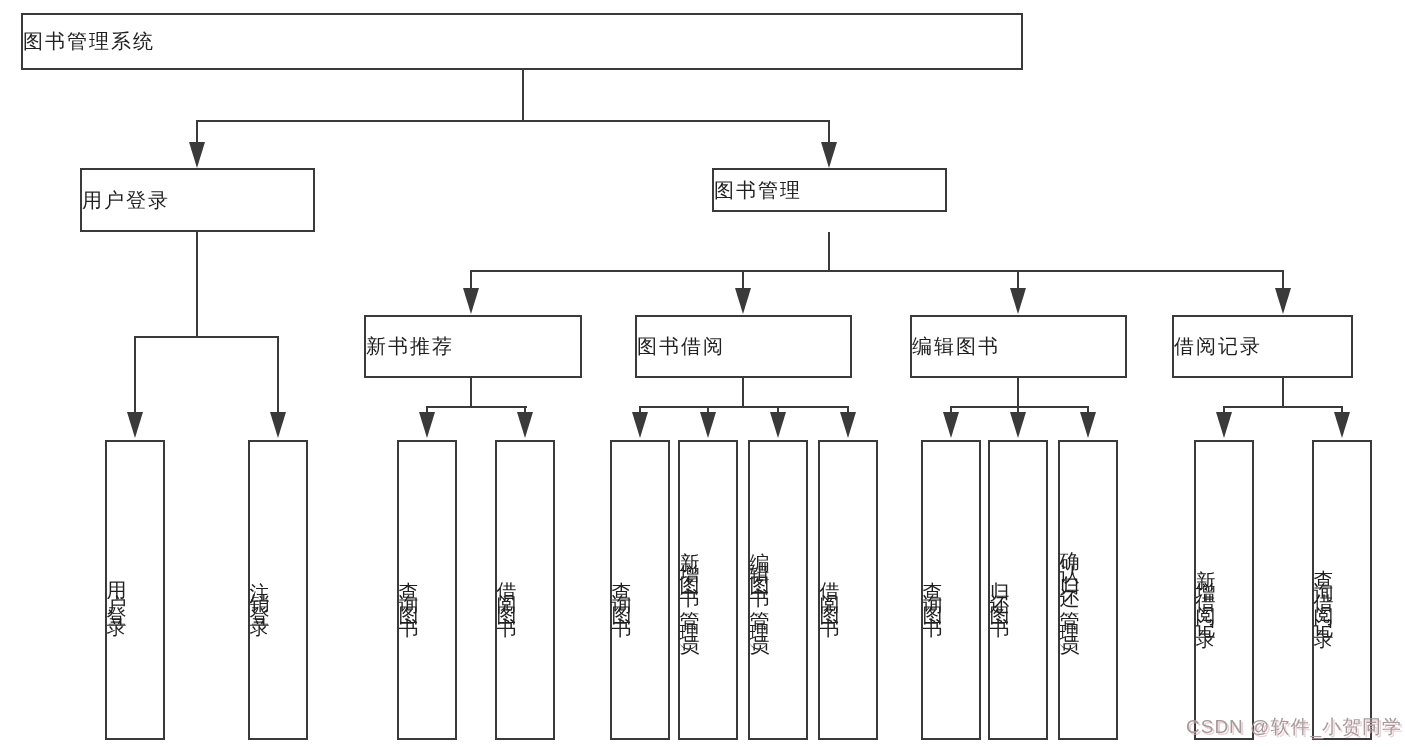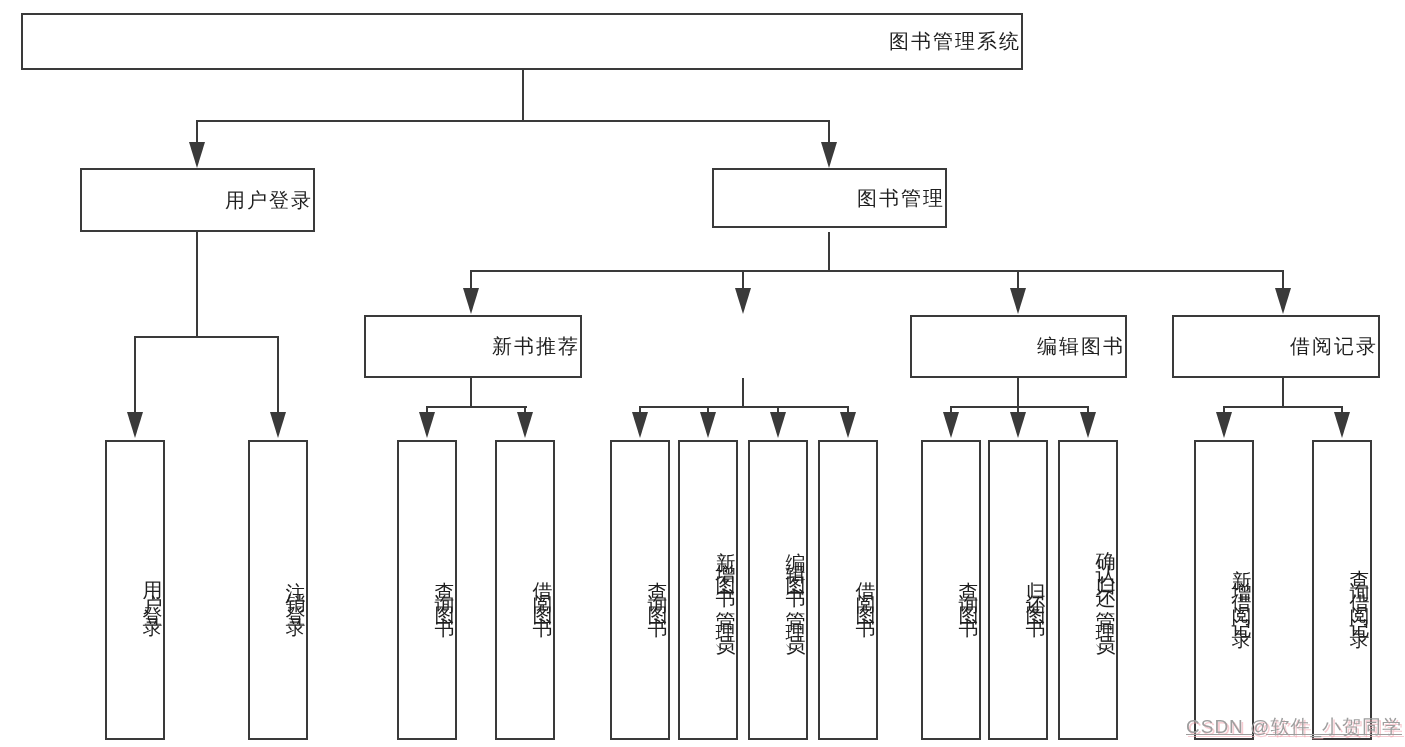--- a/index.html
+++ b/index.html
@@ -2,63 +2,66 @@
 <html><head>
 <meta charset="utf-8">
 <style>
   html,body{margin:0;padding:0;background:#ffffff;}
   .stage{
     position:relative;width:1405px;height:747px;background:#ffffff;overflow:hidden;
     font-family:"Liberation Sans","DejaVu Sans",sans-serif;color:#1f1f1f;
   }
   .box{
     position:absolute;box-sizing:border-box;border:2px solid #3a3a3a;background:#ffffff;
-    display:flex;align-items:center;justify-content:flex-end;
+    display:flex;align-items:center;justify-content:flex-start;
   }
   .hbox{font-size:20px;letter-spacing:2px;}
   .leaf{top:440px;width:60px;height:300px;font-size:20px;}
   .vtext{
     writing-mode:vertical-rl;text-orientation:mixed;letter-spacing:12px;line-height:1;
     white-space:nowrap;
   }
   .vl{position:absolute;width:2px;background:#3a3a3a;}
   .hl{position:absolute;height:2px;background:#3a3a3a;}
   .ar{
     position:absolute;width:0;height:0;
     border-left:8px solid transparent;border-right:8px solid transparent;
     border-top:26px solid #3a3a3a;
   }
   .watermark{
     position:absolute;left:1186px;top:714px;font-size:19px;letter-spacing:1px;
-    color:#9e9e9e;text-shadow:2px 2px 0 rgba(242,170,180,0.6);white-space:nowrap;text-decoration:underline;
+    color:#9e9e9e;text-shadow:2px 2px 0 rgba(242,170,180,0.6);white-space:nowrap;
   }
 </style>
 </head>
 <body>
 
 <div class="stage">
 
   <div class="box hbox" style="left:21px;top:13px;width:1002px;height:57px">
     <span>图书管理系统</span>
   </div>
 
   <div class="box hbox" style="left:80px;top:168px;width:235px;height:64px">
     <span>用户登录</span>
   </div>
-  <div class="box hbox" style="left:712px;top:168px;width:235px;height:60px">
+  <div class="box hbox" style="left:712px;top:168px;width:235px;height:44px">
     <span>图书管理</span>
   </div>
 
   <div class="box hbox" style="left:364px;top:315px;width:218px;height:63px">
     <span>新书推荐</span>
   </div>
+  <div class="box hbox" style="left:635px;top:315px;width:217px;height:63px">
+    <span>图书借阅</span>
+  </div>
   <div class="box hbox" style="left:910px;top:315px;width:217px;height:63px">
     <span>编辑图书</span>
   </div>
-  <div class="box hbox" style="left:1172px;top:315px;width:208px;height:63px">
+  <div class="box hbox" style="left:1172px;top:315px;width:181px;height:63px">
     <span>借阅记录</span>
   </div>
 
   <div class="box leaf" style="left:105px">
     <span class="vtext">用户登录</span>
   </div>
   <div class="box leaf" style="left:248px">
     <span class="vtext">注销登录</span>
   </div>
   <div class="box leaf" style="left:397px">

